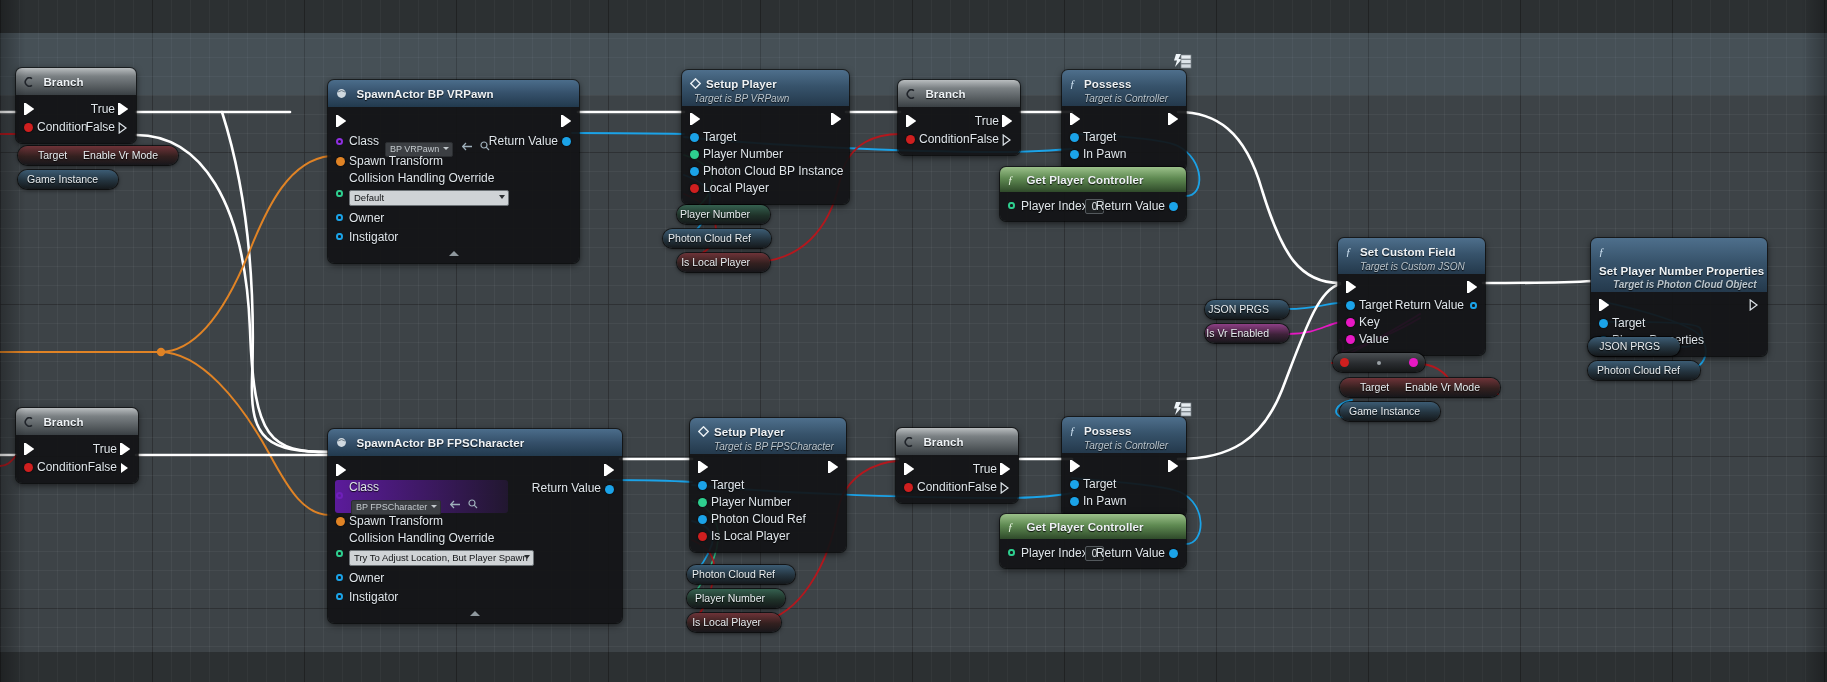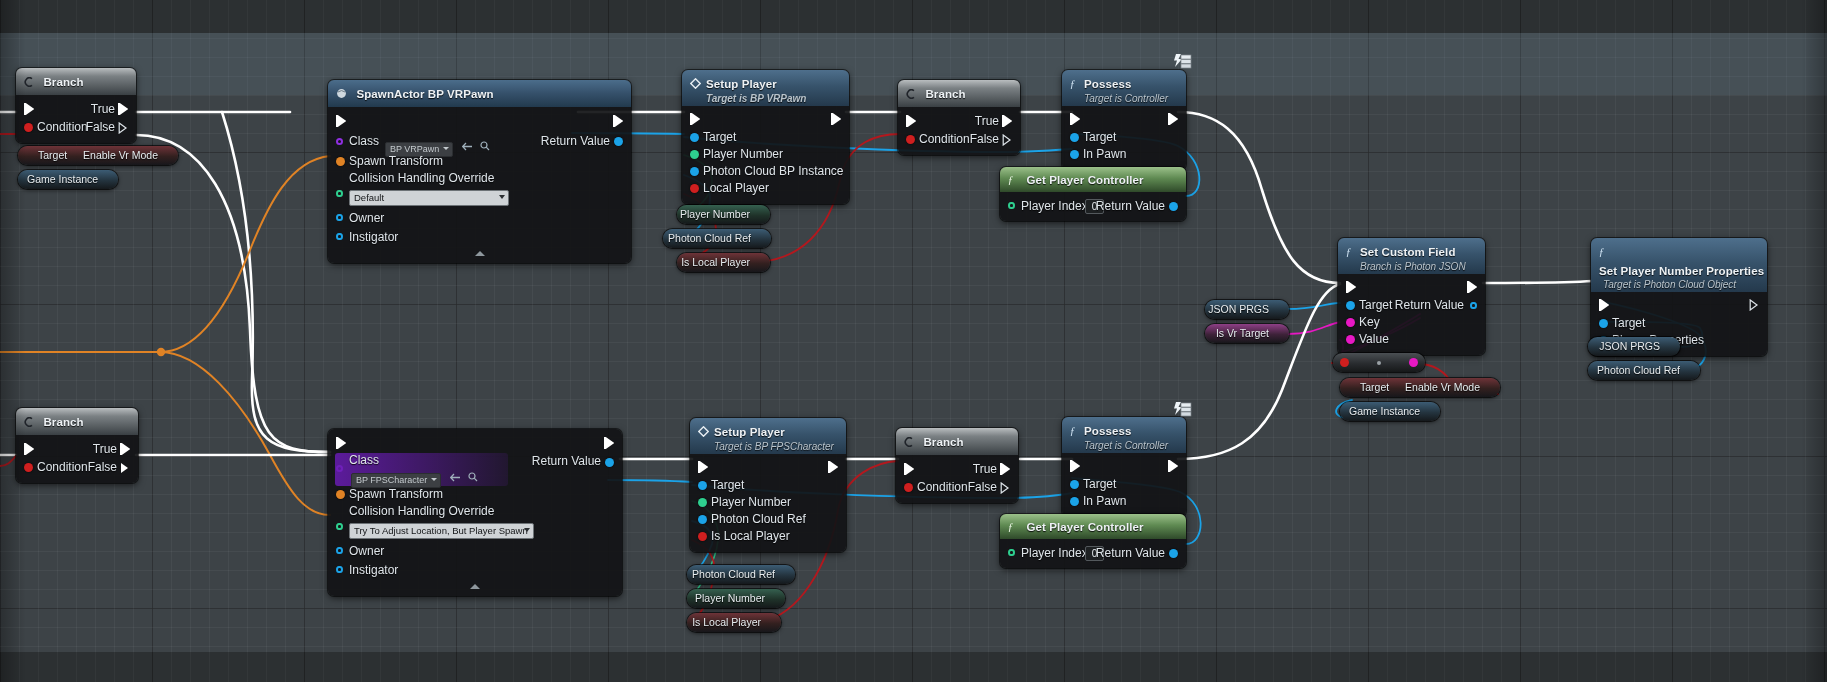--- a/index.html
+++ b/index.html
@@ -252,21 +252,21 @@
     <span class="vp l blue"></span>
     <span class="t leftside">Target</span>
     <span class="t">Enable Vr Mode</span>
     <span class="vp red"></span>
   </div>
   <div class="varnode tint-blue" style="left:18px;top:170px;width:100px;">
     <span class="t leftside" style="left:9px">Game Instance</span>
     <span class="vp blue"></span>
   </div>
 
-  <div class="node" style="left:328px;top:80px;width:303px;">
+  <div class="node" style="left:328px;top:80px;width:251px;">
     <div class="hdr hdr-spawn">
       <span class="hdricon">
         <svg width="11" height="11" viewBox="0 0 11 11">
             <circle cx="5.5" cy="5.5" r="4.4" fill="#cfd8df"></circle>
             <path d="M2 4 Q5.5 1.2 9 4" fill="none" stroke="#6f7d87" stroke-width="1"></path>
           </svg>
       </span>
       <span class="ttl">SpawnActor BP VRPawn</span>
     </div>
     <div class="body" style="padding-bottom:16px;">
@@ -329,21 +329,21 @@
     </div>
   </div>
 
   <div class="node" style="left:682px;top:70px;width:167px;">
     <div class="hdr hdr-blue" style="padding-bottom:2px;">
       <div><span class="hdricon">
         <svg width="11" height="11" viewBox="0 0 11 11">
               <path d="M5.5 0.8 L10.2 5.5 L5.5 10.2 L0.8 5.5 Z" fill="none" stroke="#e8eef3" stroke-width="1.4"></path>
             </svg>
       </span><span class="ttl">Setup Player</span></div>
-      <div class="sub" style="margin-left:16px;font-weight:bold;">Target is BP VRPawn</div>
+      <div class="sub" style="margin-left:4px;">Target is BP VRPawn</div>
     </div>
     <div class="body" style="padding-top:3px;">
       <div class="row exec">
         <span class="execpin l">
             <svg width="10" height="12" viewBox="0 0 10 12">
               <path d="M1 1 L8 6 L1 11 Z" fill="#fff"></path>
             </svg>
           </span>
         <span class="execpin r">
             <svg width="10" height="12" viewBox="0 0 10 12">
@@ -482,21 +482,21 @@
     </div>
   </div>
 
   <div class="node" style="left:1338px;top:238px;width:147px;">
     <div class="hdr hdr-blue" style="padding-bottom:2px;">
       <div><span class="hdricon">
         <svg width="9" height="11" viewBox="0 0 9 11">
               <text x="0.5" y="9.5" font-family="Liberation Serif, serif" font-style="italic" font-size="11" fill="#cfe2f2">f</text>
             </svg>
       </span><span class="ttl">Set Custom Field</span></div>
-      <div class="sub" style="margin-left:14px;">Branch is Photon JSON</div>
+      <div class="sub" style="margin-left:14px;">Target is Custom JSON</div>
     </div>
     <div class="body" style="padding-top:3px;">
       <div class="row exec">
         <span class="execpin l">
             <svg width="10" height="12" viewBox="0 0 10 12">
               <path d="M1 1 L8 6 L1 11 Z" fill="#fff"></path>
             </svg>
           </span>
         <span class="execpin r">
             <svg width="10" height="12" viewBox="0 0 10 12">
@@ -519,21 +519,21 @@
           <span class="lbl left">Value</span>
         </div>
     </div>
   </div>
 
   <div class="varnode tint-blue" style="left:1205px;top:300px;width:84px;">
     <span class="t">JSON PRGS</span>
     <span class="vp blue"></span>
   </div>
   <div class="varnode tint-mag" style="left:1205px;top:324px;width:84px;">
-    <span class="t">Is Vr Target</span>
+    <span class="t">Is Vr Enabled</span>
     <span class="vp magenta"></span>
   </div>
 
   <div class="minnode" style="left:1333px;top:353px;width:92px;">
     <span class="vp" style="position:absolute;left:7px;top:5px;width:9px;height:9px;border-radius:50%;background:#cf1f1f;"></span>
     <span class="dotmid"></span>
     <span class="vp" style="position:absolute;right:7px;top:5px;width:9px;height:9px;border-radius:50%;background:#e818c4;"></span>
   </div>
 
   <div class="varnode tint-red" style="left:1340px;top:378px;width:160px;">
@@ -547,21 +547,21 @@
     <span class="vp blue"></span>
   </div>
 
   <div class="node" style="left:1591px;top:238px;width:176px;">
     <div class="hdr hdr-blue" style="padding-bottom:2px;">
       <div><span class="hdricon">
         <svg width="9" height="11" viewBox="0 0 9 11">
               <text x="0.5" y="9.5" font-family="Liberation Serif, serif" font-style="italic" font-size="11" fill="#cfe2f2">f</text>
             </svg>
       </span><span class="ttl">Set Player Number Properties</span></div>
-      <div class="sub" style="margin-left:4px;">Target is Photon Cloud Object</div>
+      <div class="sub" style="margin-left:14px;font-weight:bold;">Target is Photon Cloud Object</div>
     </div>
     <div class="body" style="padding-top:3px;">
       <div class="row exec">
         <span class="execpin l">
             <svg width="10" height="12" viewBox="0 0 10 12">
               <path d="M1 1 L8 6 L1 11 Z" fill="#fff"></path>
             </svg>
           </span>
         <span class="execpin r" style="top:4px">
             <svg width="10" height="12" viewBox="0 0 10 12">
@@ -619,20 +619,29 @@
         <span class="execpin r" style="top:3px">
             <svg width="10" height="12" viewBox="0 0 10 12">
               <path d="M1 1 L8 6 L1 11 Z" fill="#fff"></path>
             </svg>
           </span>
       </div>
     </div>
   </div>
 
   <div class="node" style="left:328px;top:429px;width:294px;">
+    <div class="hdr hdr-spawn">
+      <span class="hdricon">
+        <svg width="11" height="11" viewBox="0 0 11 11">
+            <circle cx="5.5" cy="5.5" r="4.4" fill="#cfd8df"></circle>
+            <path d="M2 4 Q5.5 1.2 9 4" fill="none" stroke="#6f7d87" stroke-width="1"></path>
+          </svg>
+      </span>
+      <span class="ttl">SpawnActor BP FPSCharacter</span>
+    </div>
     <div class="body" style="padding-bottom:16px;">
       <div class="row exec">
         <span class="execpin l">
             <svg width="10" height="12" viewBox="0 0 10 12">
               <path d="M1 1 L8 6 L1 11 Z" fill="#fff"></path>
             </svg>
           </span>
         <span class="execpin r">
             <svg width="10" height="12" viewBox="0 0 10 12">
               <path d="M1 1 L8 6 L1 11 Z" fill="#fff"></path>

